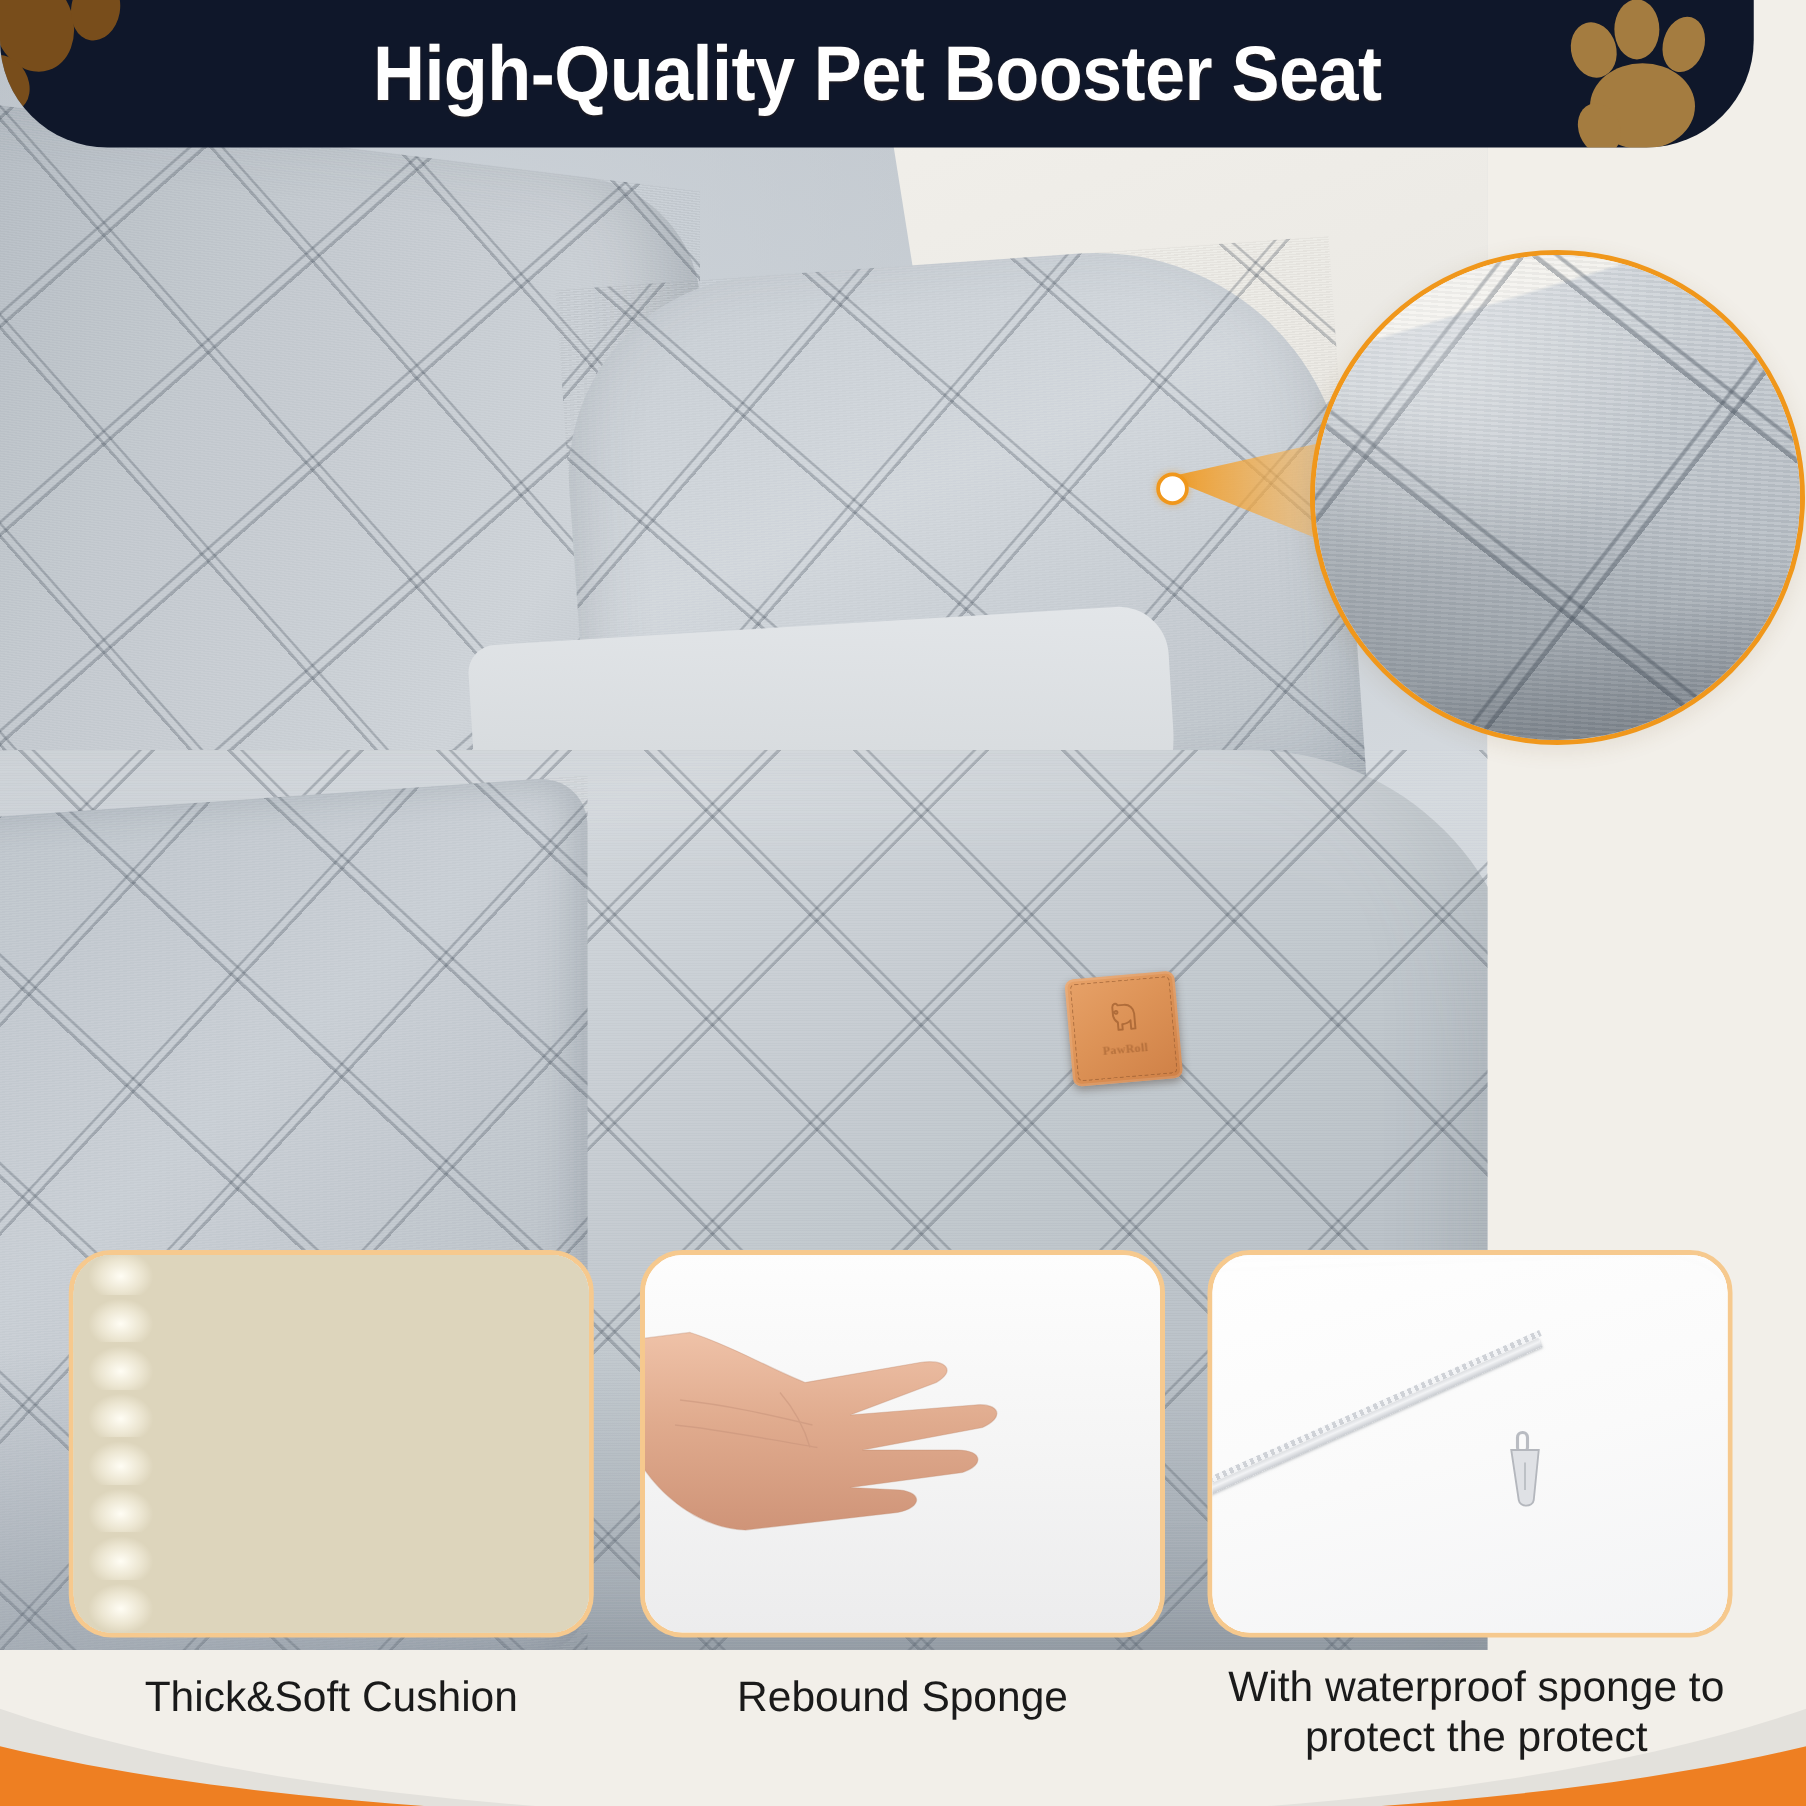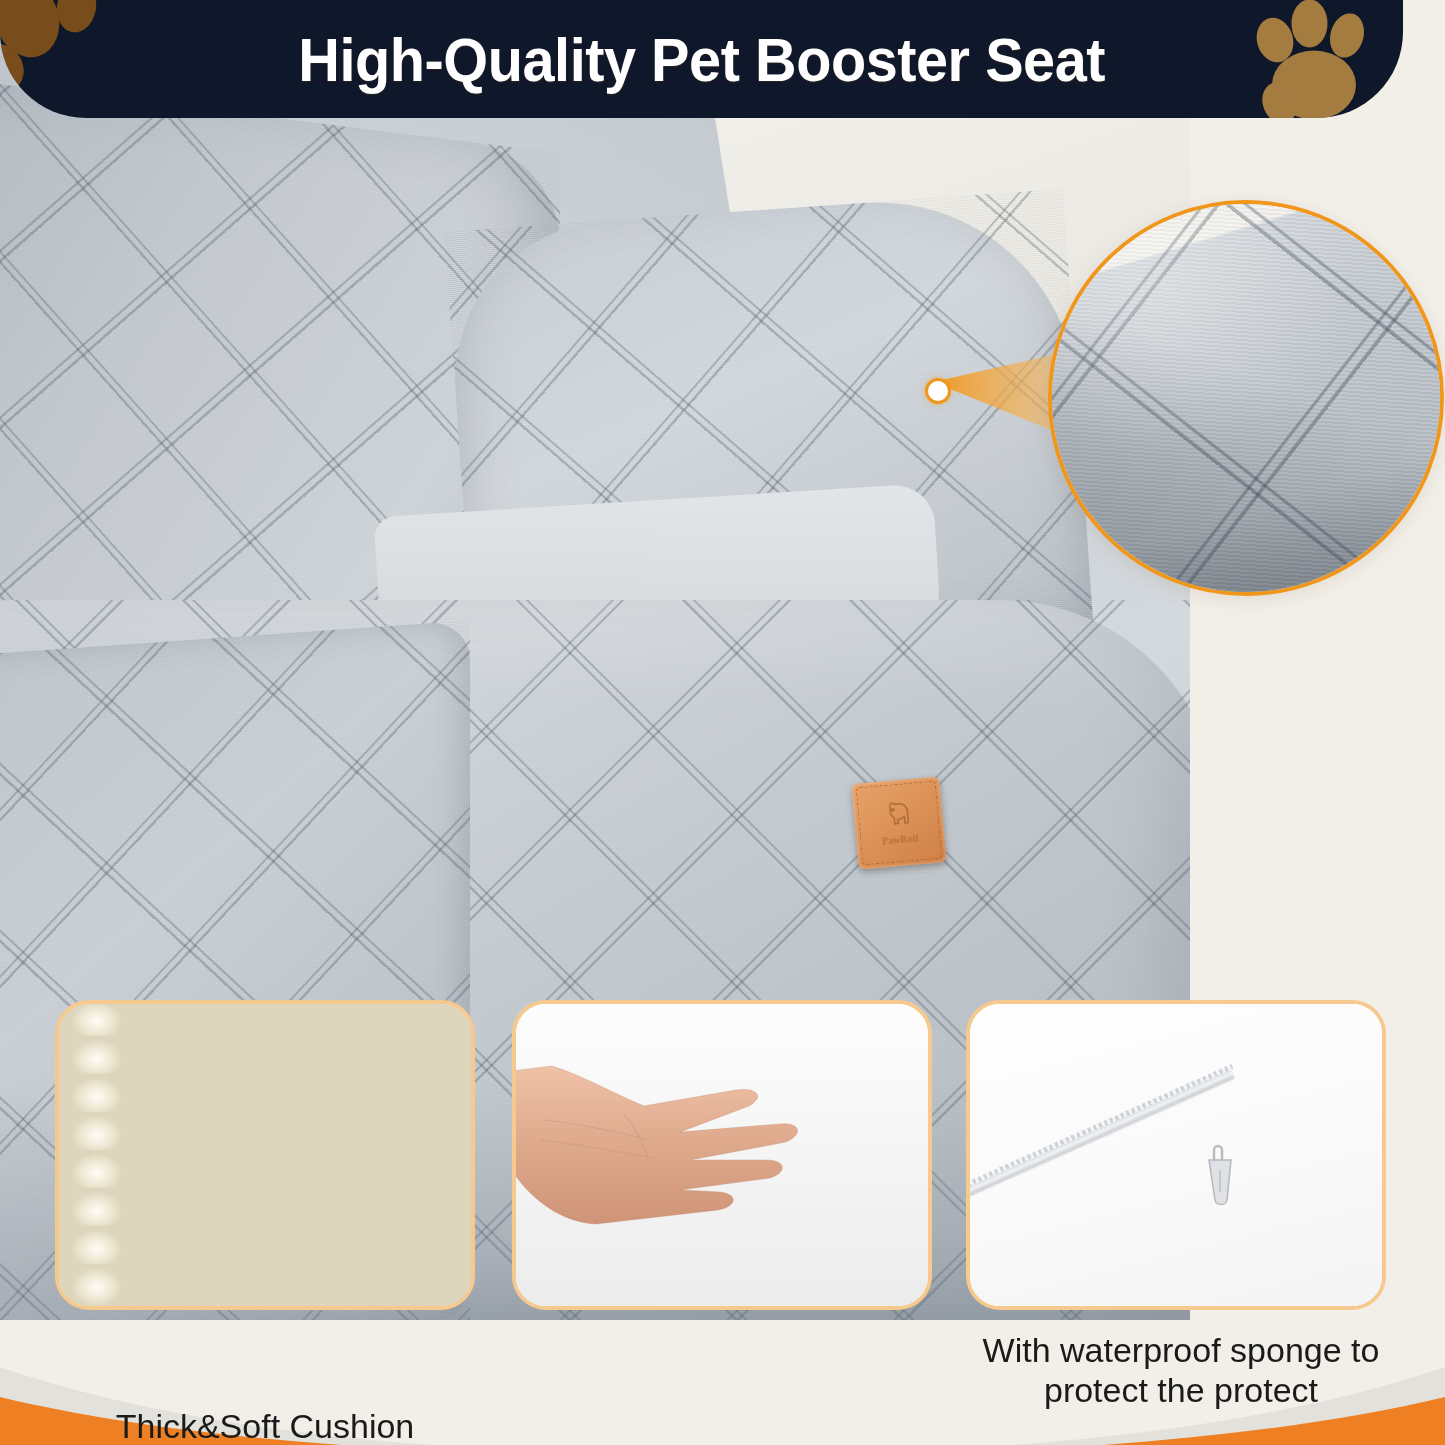--- a/index.html
+++ b/index.html
@@ -265,21 +265,21 @@
   }
   .zip-pull { position:absolute; left:233px; top:140px; width:36px; height:70px; }
 
   
   .caption {
     position:absolute; text-align:center;
     font-size:34px; color:#1a1a1a; line-height:1.18;
     font-family:"Liberation Sans", sans-serif;
     z-index:9;
   }
-  .cap1 { left:55px; top:1406px; width:420px; }
+  .cap1 { left:55px; top:1338px; width:420px; }
   .cap2 { left:512px; top:1338px; width:420px; }
   .cap3 { left:946px; top:1330px; width:470px; }
 
   
   .footer-deco { position:absolute; left:0; bottom:0; width:1445px; height:140px; z-index:7; pointer-events:none; }
 </style>
 </head>
 <body>
 
 <div id="stage">
@@ -411,20 +411,21 @@
         <svg class="zip-pull" viewBox="0 0 36 70">
           <rect x="11" y="2" width="8" height="16" rx="4" fill="none" stroke="#b9bcc2" stroke-width="2.5"></rect>
           <path d="M6 16 L28 16 L24 56 C23 62, 13 62, 12 56 Z" fill="#dfe1e5" stroke="#b4b7bd" stroke-width="1.5"></path>
           <line x1="17" y1="26" x2="17" y2="48" stroke="#b9bcc2" stroke-width="1.4"></line>
         </svg>
       </div>
     </div>
   </div>
 
   <div class="caption cap1">Thick&amp;Soft Cushion</div>
+  <div class="caption cap2">Rebound Sponge</div>
   <div class="caption cap3">
     <div>With waterproof sponge to</div>
     <div>protect the protect</div>
   </div>
 
   <svg class="footer-deco" viewBox="0 0 1445 140" preserveAspectRatio="none">
     <path d="M0 62 C220 138, 520 150, 722 150 C924 150, 1224 138, 1445 62 L1445 140 L0 140 Z" fill="#e3e1dc"></path>
     <path d="M0 92 C200 140, 470 152, 722 152 C974 152, 1245 140, 1445 92 L1445 140 L0 140 Z" fill="#ee7f22"></path>
     <path d="M0 118 C240 150, 500 156, 722 156 C944 156, 1205 150, 1445 118 L1445 140 L0 140 Z" fill="#f2efe9" opacity="0"></path>
   </svg>

